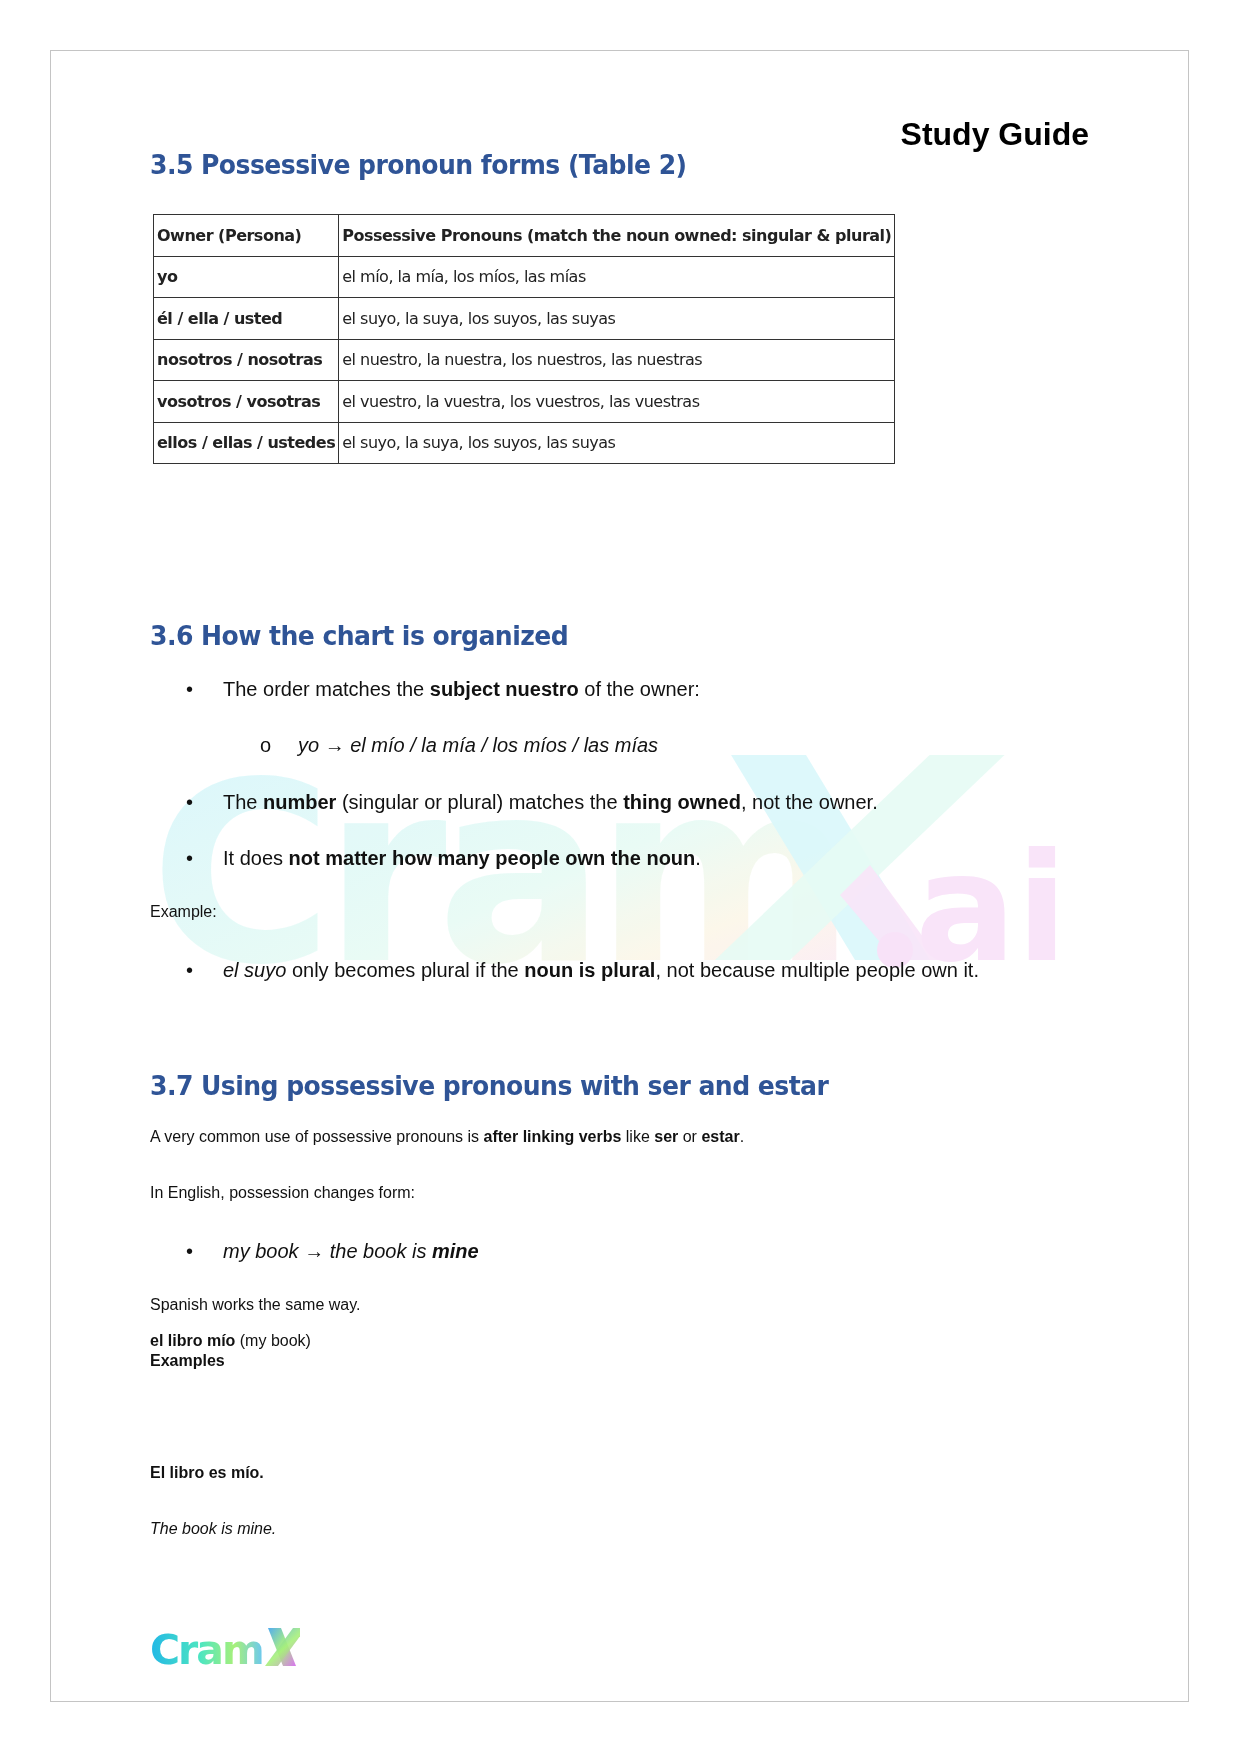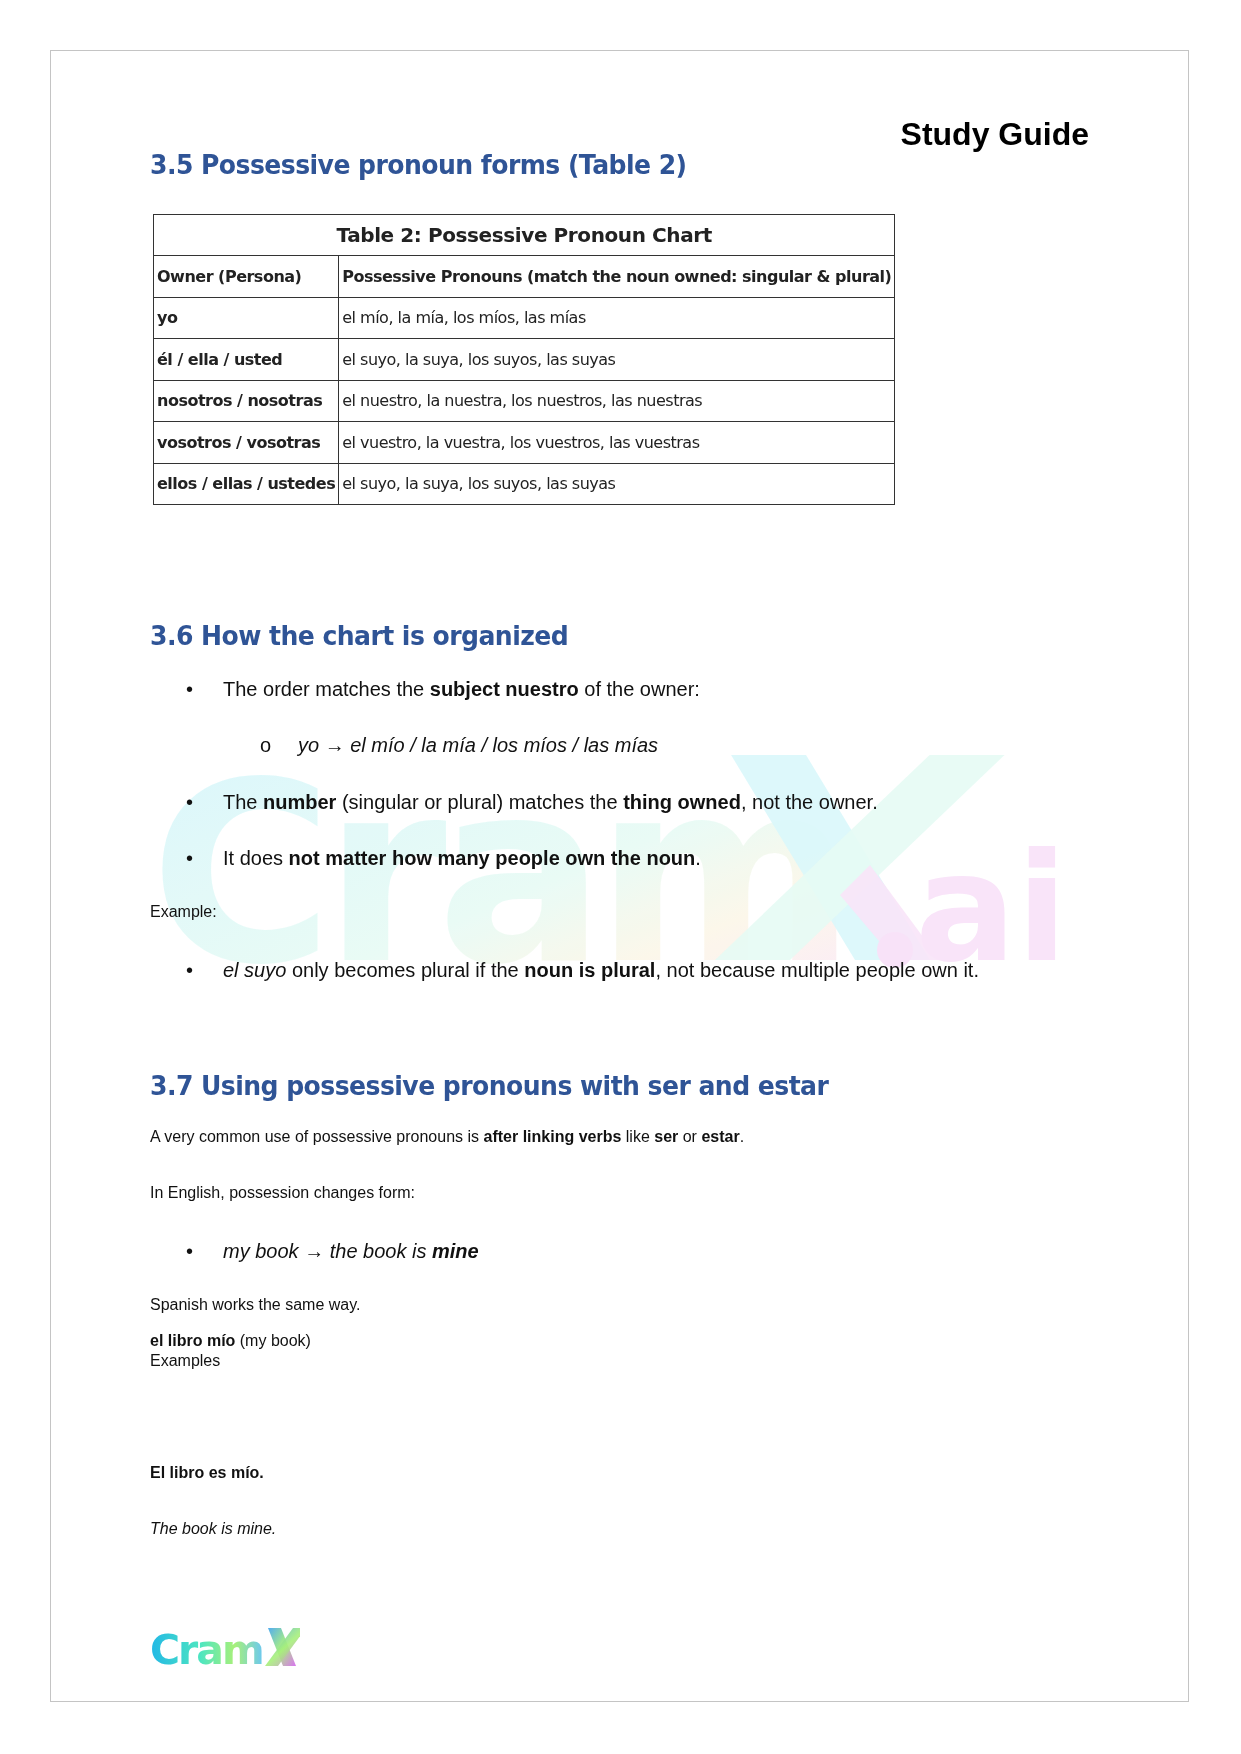--- a/index.html
+++ b/index.html
@@ -55,23 +55,20 @@
   <circle cx="745" cy="195" r="18" fill="#f8e2f8"></circle>
   <text x="765" y="205" font-family="DejaVu Sans, sans-serif" font-weight="bold" font-size="150" fill="#f9e4f9">ai</text>
 </svg>
 
 <div class="abs doc-title">Study Guide</div>
 
 <div class="abs h2" style="top:149px;">3.5 Possessive pronoun forms (Table 2)</div>
 
 <table class="pp">
   <tbody>
-      <tr>
-    <th colspan="2" class="caption">Table 2: Possessive Pronoun Chart</th>
-  </tr>
   <tr>
     <td class="col1 hdr">Owner (Persona)</td>
     <td class="hdr">Possessive Pronouns (match the noun owned: singular &amp; plural)</td>
   </tr>
   <tr>
     <td class="col1">yo</td>
     <td>el mío, la mía, los míos, las mías</td>
   </tr>
   <tr>
     <td class="col1">él / ella / usted</td>
@@ -129,21 +126,21 @@
 
 <div class="abs p" style="top:1184px;">In English, possession changes form:</div>
 
 <div class="abs bullet" style="left:186px; top:1240px;">
   <span class="dot">•</span>
   <span class="txt"><i>my book → the book is </i><b><i>mine</i></b></span>
 </div>
 
 <div class="abs p" style="top:1296px;">Spanish works the same way.</div>
 
-<div class="abs p" style="top:1352px; font-weight:normal;">Examples</div>
+<div class="abs p" style="top:1352px; font-weight:bold;">Examples</div>
 
 <div class="abs p" style="top:1332px;">
   <b>el libro mío</b><span> (my book)</span>
 </div>
 
 <div class="abs p" style="top:1464px; font-weight:bold;">El libro es mío.</div>
 
 <div class="abs p" style="top:1520px; font-style:italic;">The book is mine.</div>
 
 <svg class="abs logo" width="150" height="48" viewBox="0 0 150 48">

